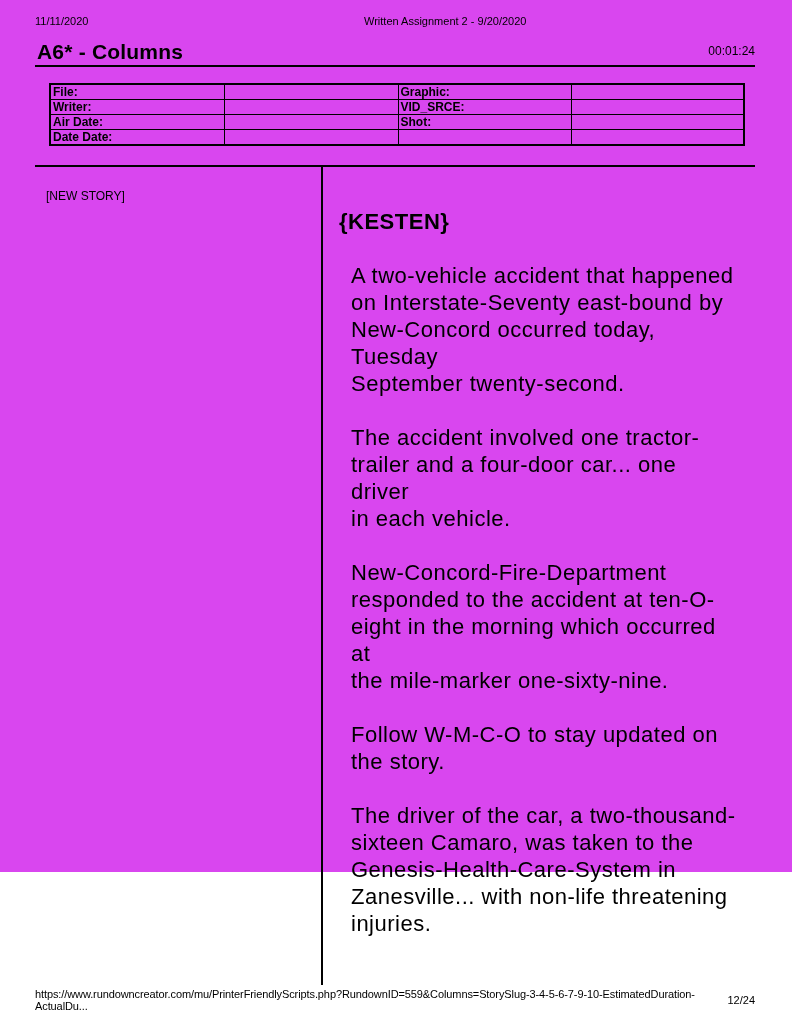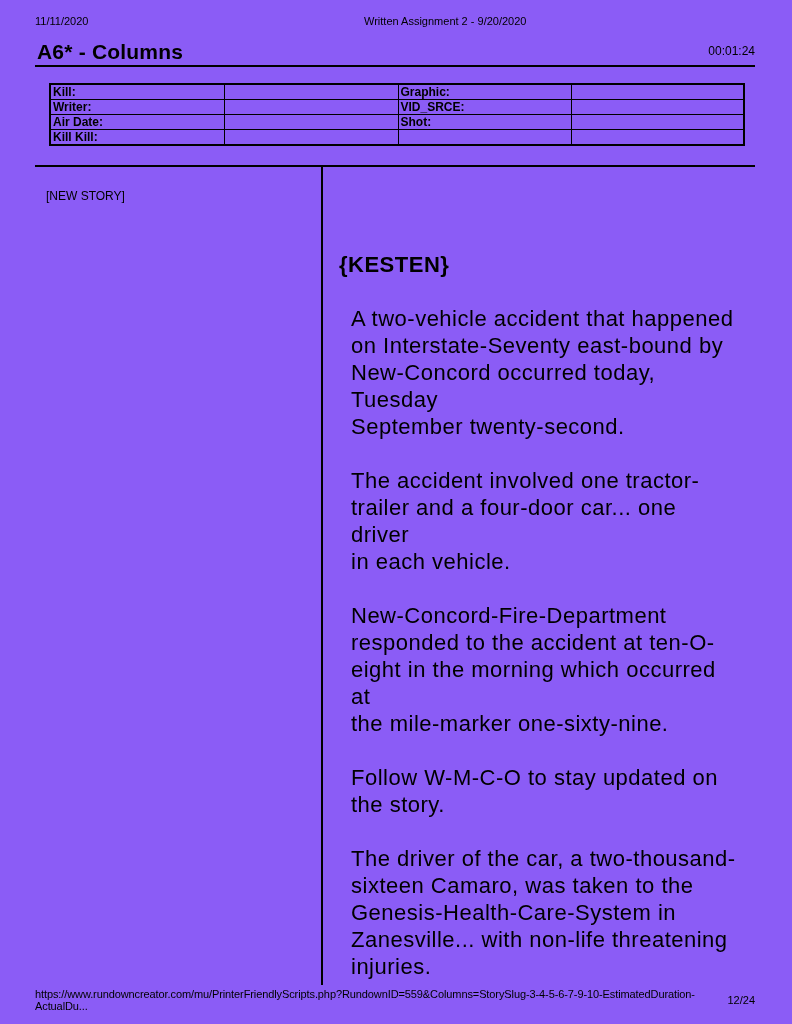--- a/index.html
+++ b/index.html
@@ -3,21 +3,21 @@
 <meta charset="utf-8">
 <style>
   * { margin: 0; padding: 0; box-sizing: border-box; }
   html, body {
     width: 792px; height: 1024px;
     background: #ffffff;
     font-family: "Liberation Sans", sans-serif;
     color: #000000;
     overflow: hidden;
   }
-  .page { position: relative; width: 792px; height: 1024px; background: #8b5cf6; text-decoration: underline; }
+  .page { position: relative; width: 792px; height: 872px; background: #d946ef; text-decoration: underline; }
 
   
   .hdr-date   { position: absolute; left: 35px;  top: 15px; font-size: 11px; }
   .hdr-center { position: absolute; left: 364px; top: 15px; font-size: 11px; }
 
   
   .slug  { position: absolute; left: 37px; top: 40px; font-size: 21px; font-weight: bold; letter-spacing: 0.2px; }
   .clock { position: absolute; right: 37px; top: 44px; font-size: 12px; }
   .title-rule { position: absolute; left: 35px; top: 65px; width: 720px; height: 2px; background: #000; }
 
@@ -51,21 +51,21 @@
   .left-col {
     width: 288px;
     border-right: 2px solid #000;
     display: flex; flex-direction: column;
     justify-content: space-between;
     padding: 22px 0 3px 11px;
     font-size: 12px;
   }
   .right-col {
     flex: 1;
-    padding: 84px 4px 0 16px;
+    padding: 41px 4px 0 16px;
     font-size: 22px;
     letter-spacing: 0.5px;
     line-height: 27px;
     overflow: hidden;
   }
   .script-heading { font-weight: bold; line-height: 27px; }
   .script-para { white-space: pre-line; line-height: 27px; margin: 27px 12px; }
 
   
   .footer {
@@ -89,39 +89,39 @@
 
   <table class="meta-table">
     <colgroup>
         <col class="c1">
         <col class="c2">
         <col class="c3">
         <col class="c4">
       </colgroup>
     <tbody>
         <tr>
-      <td>Kill:</td>
+      <td>File:</td>
       <td></td>
       <td>Graphic:</td>
       <td></td>
     </tr>
     <tr>
       <td>Writer:</td>
       <td></td>
       <td>VID_SRCE:</td>
       <td></td>
     </tr>
     <tr>
       <td>Air Date:</td>
       <td></td>
       <td>Shot:</td>
       <td></td>
     </tr>
     <tr>
-      <td>Kill Kill:</td>
+      <td>Date Date:</td>
       <td></td>
       <td></td>
       <td></td>
     </tr>
   </tbody>
     </table>
 
   <div class="body-section">
     <div class="left-col">
       <div>[NEW STORY]</div>

